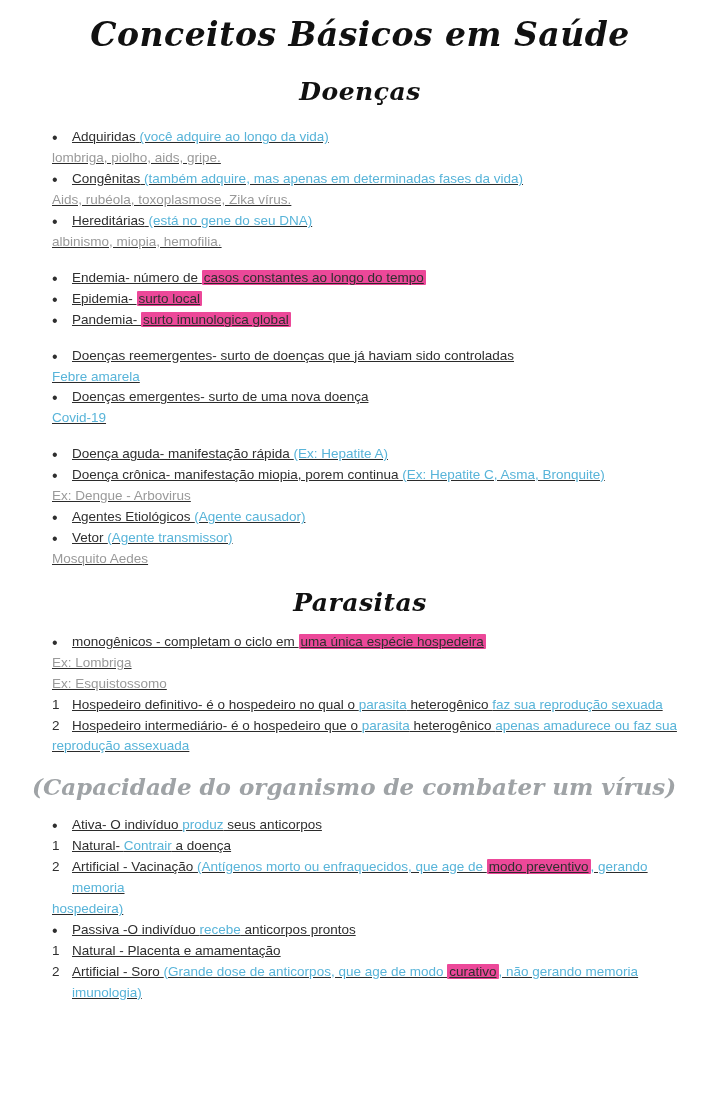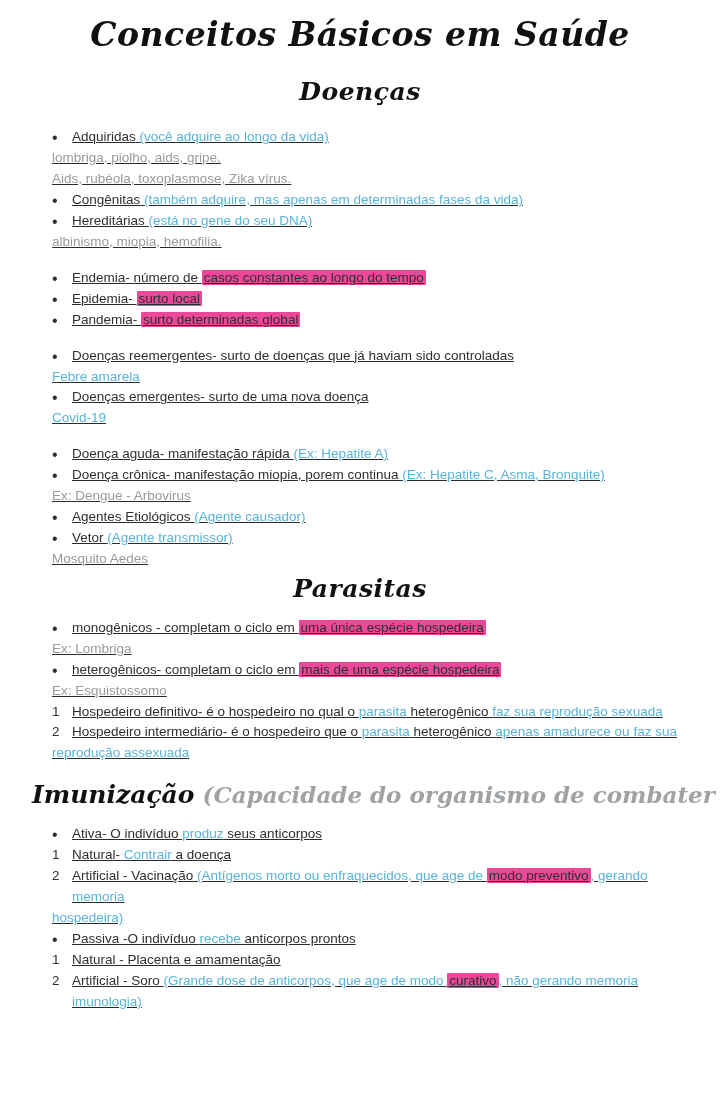--- a/index.html
+++ b/index.html
@@ -36,21 +36,21 @@
     font-size: 33px;
     margin-top: 17px;
     line-height: 1.1;
   }
   .title-sub {
     font-size: 25px;
     margin-top: 24px;
   }
   .title-section {
     font-size: 25px;
-    margin-top: 4px;
+    margin-top: 18px;
   }
   .imun-row {
     display: flex;
     align-items: baseline;
     gap: 8px;
     margin-top: 8px;
     padding-left: 4px;
   }
   .imun-title {
     font-family: "DejaVu Serif", serif;
@@ -117,43 +117,43 @@
   <div class="script title-sub">Doenças</div>
 
   <div class="gap-lg"></div>
 
   <div class="block">
     <div class="line bullet">
       <span>Adquiridas</span>
       <span class="blue">(você adquire ao longo da vida)</span>
     </div>
     <div class="line sub">lombriga, piolho, aids, gripe.</div>
-    <div class="line sub">Aids, rubéola, toxoplasmose, Zika vírus.</div>
     <div class="line bullet">
       <span>Congênitas</span>
       <span class="blue">(também adquire, mas apenas em determinadas fases da vida)</span>
     </div>
+    <div class="line sub">Aids, rubéola, toxoplasmose, Zika vírus.</div>
     <div class="line bullet">
       <span>Hereditárias</span>
       <span class="blue">(está no gene do seu DNA)</span>
     </div>
     <div class="line sub">albinismo, miopia, hemofilia.</div>
   </div>
 
   <div class="gap-md"></div>
 
   <div class="block">
     <div class="line bullet">
       <span>Endemia- número de </span><span class="hl">casos constantes ao longo do tempo</span>
     </div>
     <div class="line bullet">
       <span>Epidemia- </span><span class="hl">surto local</span>
     </div>
     <div class="line bullet">
-      <span>Pandemia- </span><span class="hl">surto determinadas global</span>
+      <span>Pandemia- </span><span class="hl">surto imunologica global</span>
     </div>
   </div>
 
   <div class="gap-md"></div>
 
   <div class="block">
     <div class="line bullet">Doenças reemergentes- surto de doenças que já haviam sido controladas</div>
     <div class="line wrap blue">Febre amarela</div>
     <div class="line bullet">Doenças emergentes- surto de uma nova doença</div>
     <div class="line wrap blue">Covid-19</div>
@@ -180,40 +180,36 @@
 
   <div class="script title-section">Parasitas</div>
 
   <div class="gap-md"></div>
 
   <div class="block">
     <div class="line bullet">
       <span>monogênicos - completam o ciclo em </span><span class="hl">uma única espécie hospedeira</span>
     </div>
     <div class="line sub">Ex: Lombriga</div>
-    <div class="line bullet">
-      <span>heterogênicos- completam o ciclo em </span><span class="hl">mais de uma espécie hospedeira</span>
-    </div>
     <div class="line sub">Ex: Esquistossomo</div>
 
     <div class="line numbered">
       <span class="num">1</span>
       <span>Hospedeiro definitivo- é o hospedeiro no qual o </span><span class="blue">parasita</span><span> heterogênico </span><span class="blue">faz sua reprodução sexuada</span>
     </div>
     <div class="line numbered">
       <span class="num">2</span>
       <span>Hospedeiro intermediário- é o hospedeiro que o </span><span class="blue">parasita</span><span> heterogênico </span><span class="blue">apenas amadurece ou faz sua</span>
     </div>
     <div class="line wrap blue">reprodução assexuada</div>
   </div>
 
   <div class="gap-sm"></div>
 
   <div class="imun-row">
-    <span class="imun-title">Imunização</span>
     <span class="imun-paren">(Capacidade do organismo de combater um vírus)</span>
   </div>
 
   <div class="gap-md"></div>
 
   <div class="block">
     <div class="line bullet">
       <span>Ativa- O indivíduo </span><span class="blue">produz</span><span> seus anticorpos</span>
     </div>
     <div class="line numbered">

